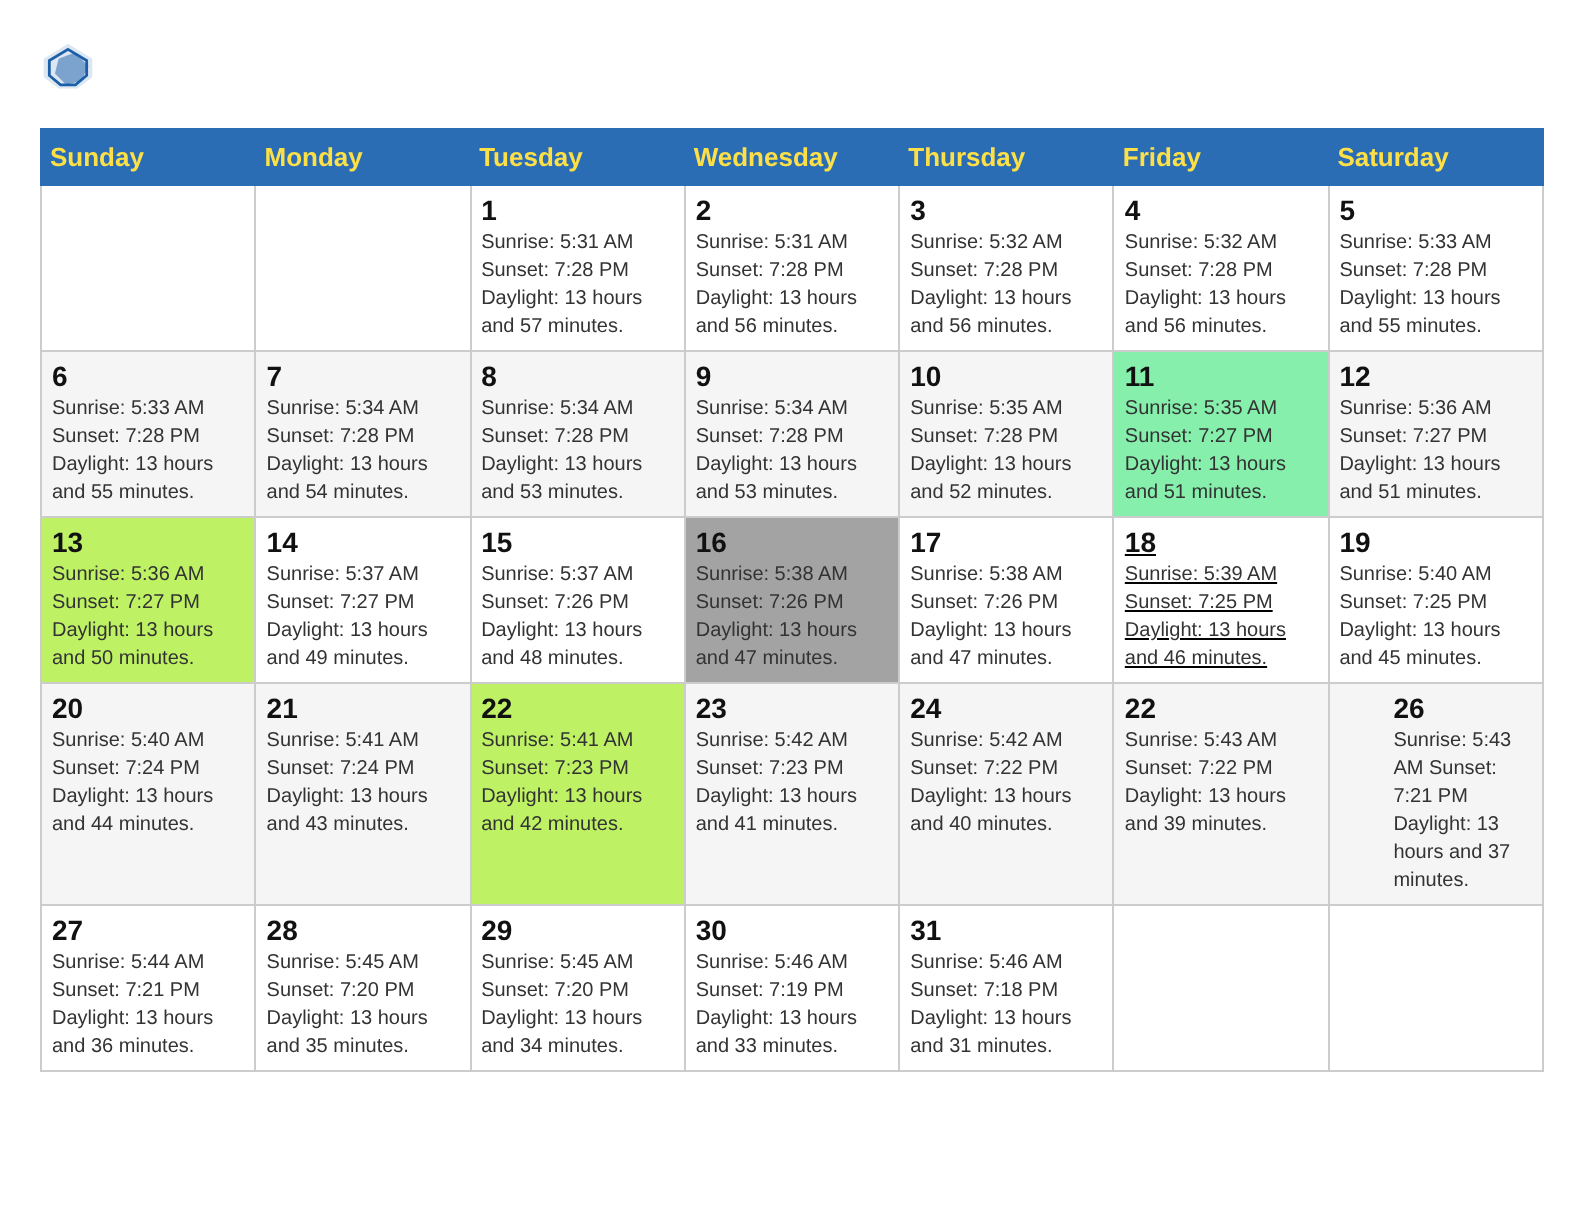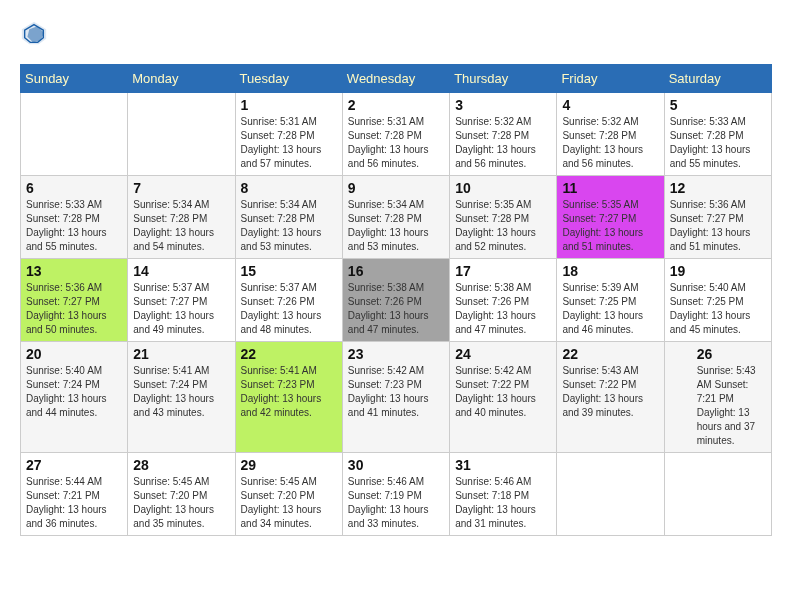--- a/index.html
+++ b/index.html
@@ -48,23 +48,23 @@
       font-size: 18px;
       color: #333;
     }
     .calendar {
       width: 100%;
       border-collapse: collapse;
       border: 1px solid #ccc;
     }
     .calendar th {
       background-color: #2a6db5;
-      color: #fef9c3;
+      color: #fde047;
       font-size: 13px;
-      font-weight: normal;
+      font-weight: bold;
       padding: 6px 4px;
       text-align: left;
       border: 1px solid #2a6db5;
     }
     .calendar td {
       vertical-align: top;
       border: 1px solid #ccc;
       padding: 4px 5px;
       min-height: 80px;
       width: calc(100% / 7);
@@ -188,21 +188,21 @@
           <div class="day-info">Sunrise: 5:34 AM
 Sunset: 7:28 PM
 Daylight: 13 hours and 53 minutes.</div>
         </td>
         <td style="background-color: rgb(245, 245, 245);">
           <span class="day-number">10</span>
           <div class="day-info">Sunrise: 5:35 AM
 Sunset: 7:28 PM
 Daylight: 13 hours and 52 minutes.</div>
         </td>
-        <td style="background-color: #d946ef; margin-left: 28px;">
+        <td style="background-color: #86efac; margin-left: 28px;">
           <span class="day-number">11</span>
           <div class="day-info">Sunrise: 5:35 AM
 Sunset: 7:27 PM
 Daylight: 13 hours and 51 minutes.</div>
         </td>
         <td style="background-color: rgb(245, 245, 245);">
           <span class="day-number">12</span>
           <div class="day-info">Sunrise: 5:36 AM
 Sunset: 7:27 PM
 Daylight: 13 hours and 51 minutes.</div>
@@ -232,21 +232,21 @@
           <div class="day-info">Sunrise: 5:38 AM
 Sunset: 7:26 PM
 Daylight: 13 hours and 47 minutes.</div>
         </td>
         <td style="background-color: rgb(255, 255, 255);">
           <span class="day-number">17</span>
           <div class="day-info">Sunrise: 5:38 AM
 Sunset: 7:26 PM
 Daylight: 13 hours and 47 minutes.</div>
         </td>
-        <td style="background-color: rgb(255, 255, 255);">
+        <td style="background-color: rgb(255, 255, 255); text-decoration: underline;">
           <span class="day-number">18</span>
           <div class="day-info">Sunrise: 5:39 AM
 Sunset: 7:25 PM
 Daylight: 13 hours and 46 minutes.</div>
         </td>
         <td style="background-color: rgb(255, 255, 255);">
           <span class="day-number">19</span>
           <div class="day-info">Sunrise: 5:40 AM
 Sunset: 7:25 PM
 Daylight: 13 hours and 45 minutes.</div>

